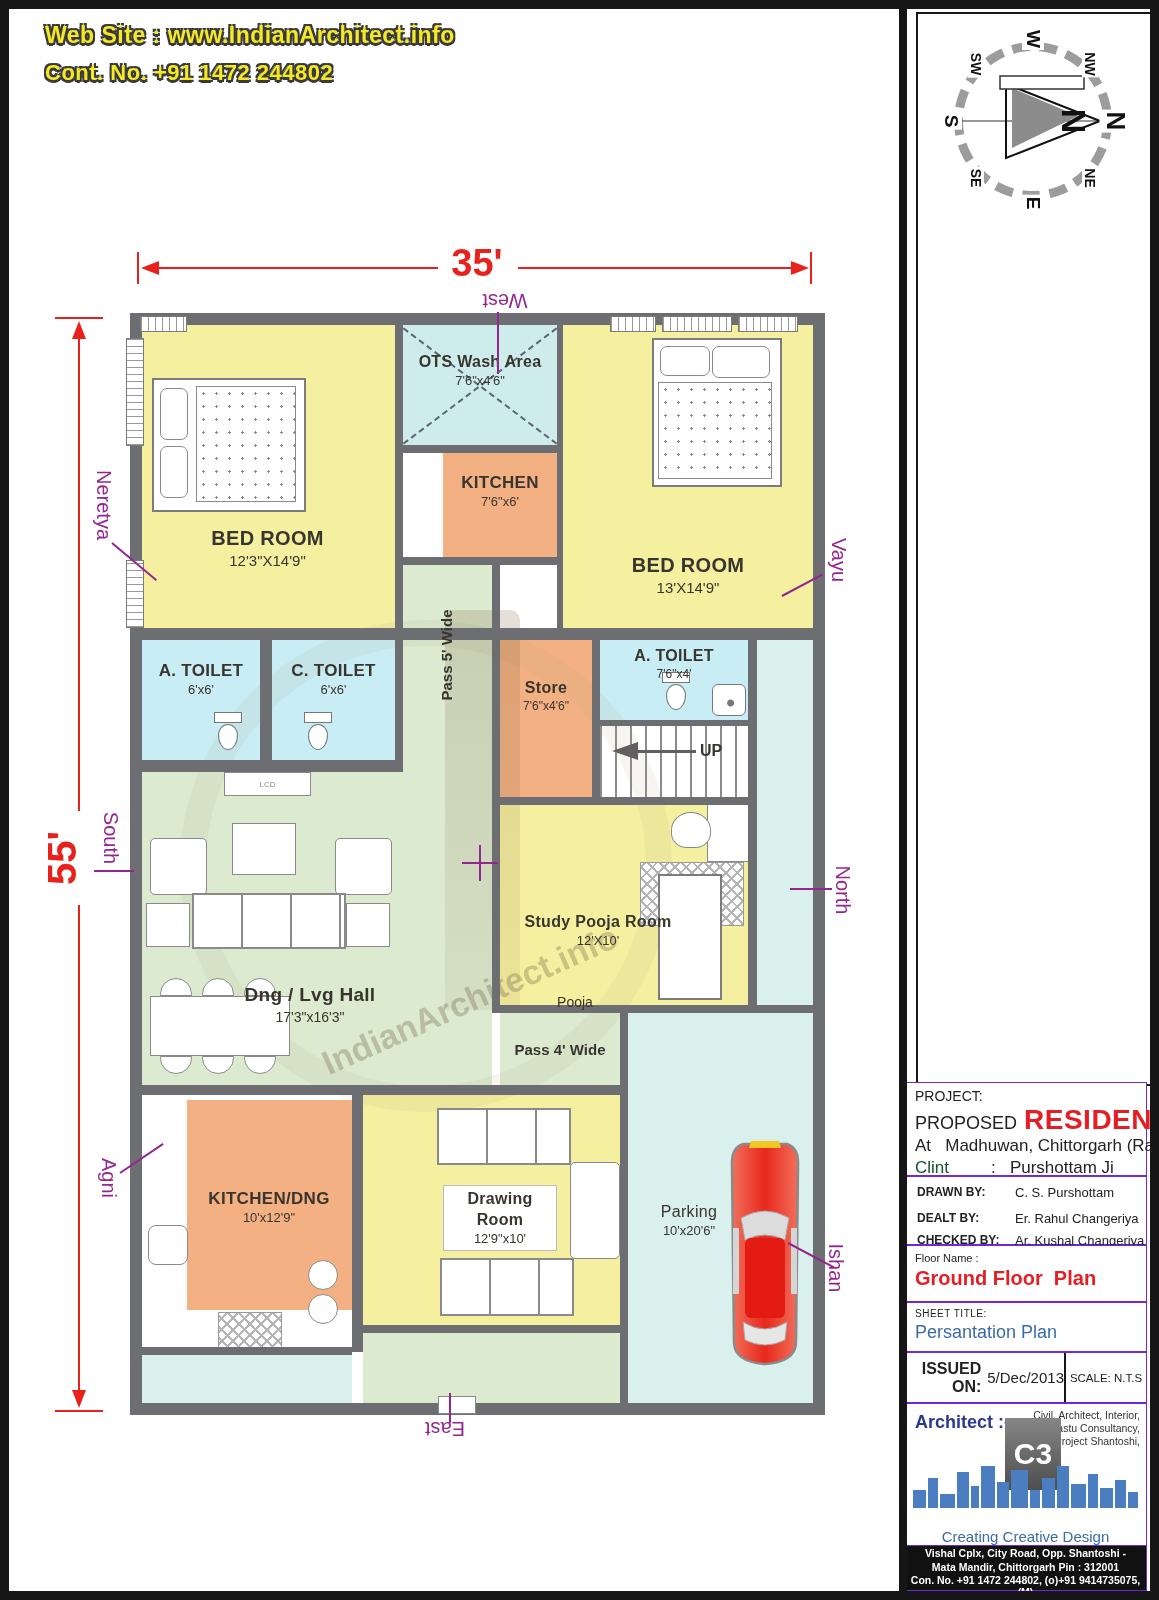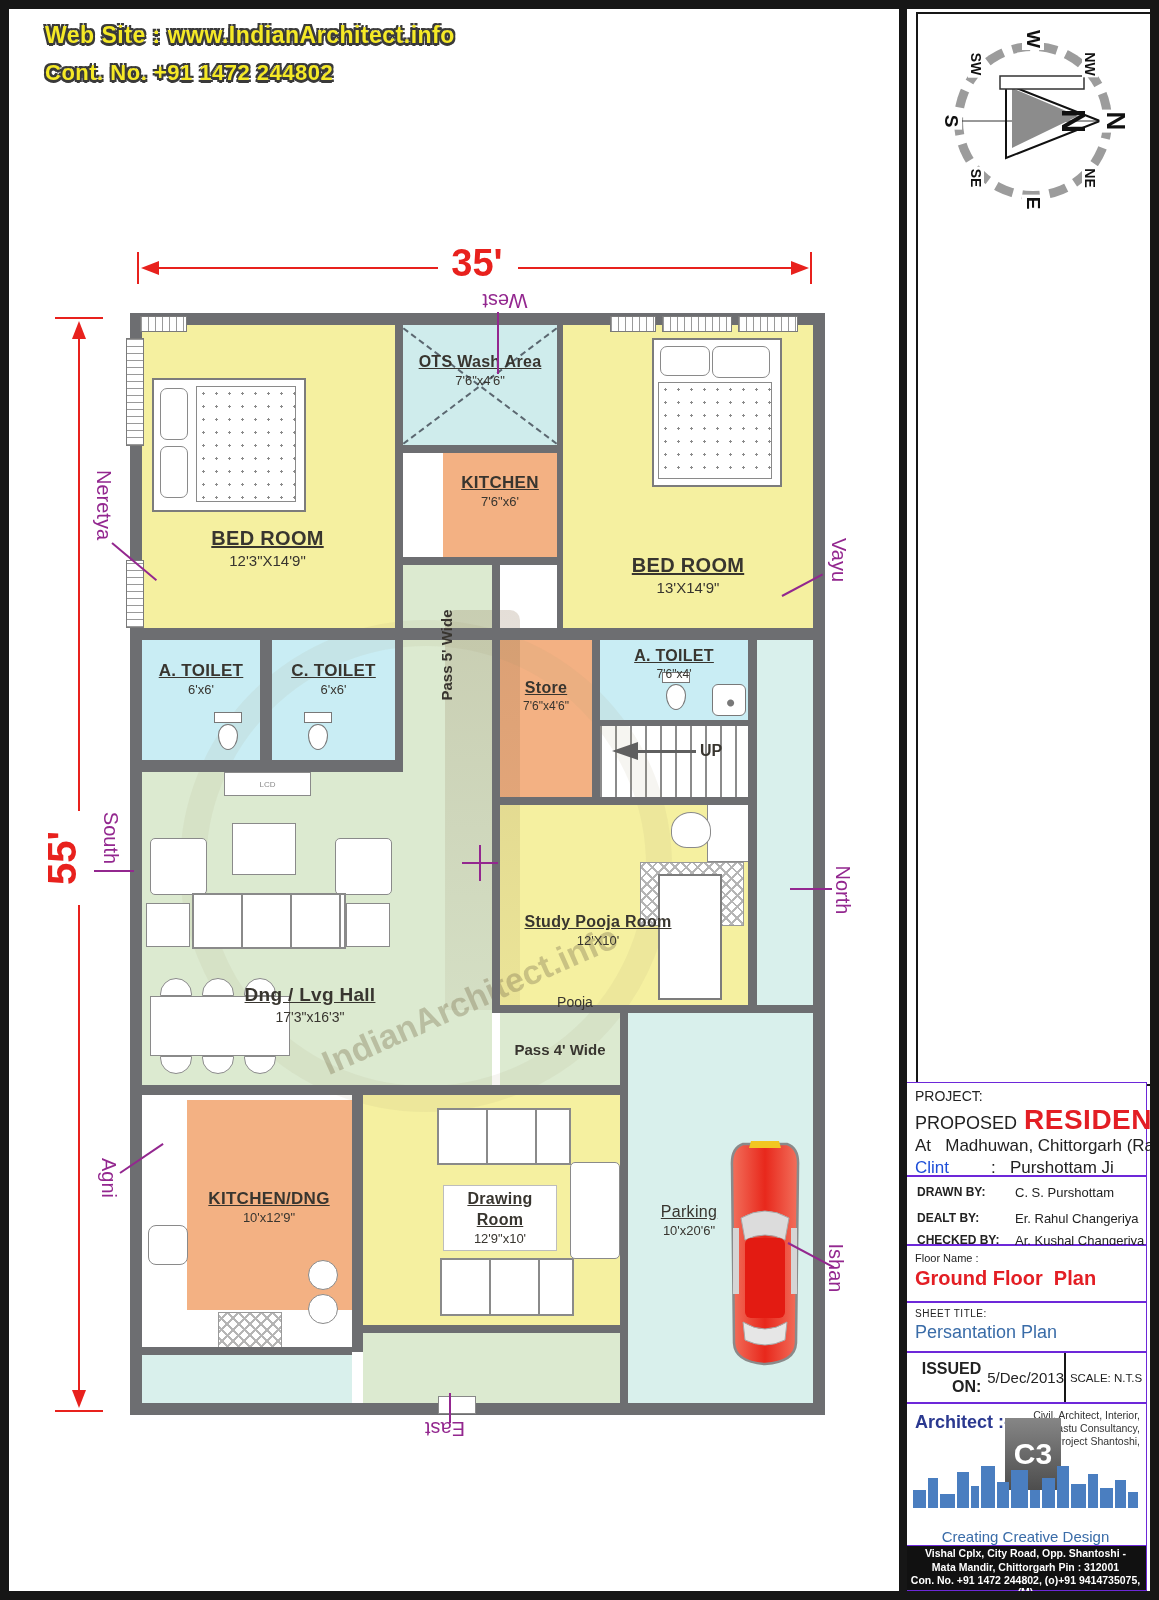--- a/index.html
+++ b/index.html
@@ -8,21 +8,21 @@
   .frame{position:absolute;inset:0;border:9px solid #161616;z-index:30;pointer-events:none;}
   .divider{position:absolute;left:899px;top:0;width:8px;height:1600px;background:#161616;z-index:29;}
   .fill{position:absolute;z-index:1;}
   .gr{background-image:linear-gradient(rgba(0,0,0,.045) 1px,transparent 1px),
        linear-gradient(90deg,rgba(0,0,0,.045) 1px,transparent 1px);background-size:42px 42px;}
   .wall{position:absolute;background:#6d6e71;z-index:5;}
   .plan-frame{position:absolute;left:130px;top:313px;width:695px;height:1102px;
       border:12px solid #6d6e71;box-sizing:border-box;z-index:5;pointer-events:none;}
 
   .lbl{position:absolute;text-align:center;color:#38352f;line-height:1.3;z-index:7;}
-  .rn{display:block;font-weight:600;letter-spacing:.3px;text-decoration:underline;}
+  .rn{display:block;font-weight:600;letter-spacing:.3px;}
   .rs{display:block;}
 
   .vlabel{position:absolute;color:#93278f;font-size:20px;font-weight:500;z-index:9;white-space:nowrap;}
   .vline{position:absolute;background:#93278f;z-index:9;}
 
   .dim{position:absolute;color:#e8211d;font-weight:bold;z-index:9;}
   .dline{position:absolute;background:#e8211d;z-index:9;}
   .arr{position:absolute;width:0;height:0;z-index:9;}
 
   .winH{position:absolute;background:#fff;border:1px solid #7a7a7a;z-index:6;
@@ -325,21 +325,21 @@
   </div>
 
   <div class="tbox" style="top:1082px;height:94px;padding:5px 0 0 0;">
     <div class="tb-label" style="margin-left:10px;font-size:14px;">PROJECT:</div>
     <div class="rowline" style="margin-top:0;">
       <span style="font-size:18px;color:#222;">PROPOSED</span>
       <span style="font-size:28px;color:#e31e24;font-weight:bold;margin-left:7px;letter-spacing:.5px;">RESIDENTIAL</span>
     </div>
     <div style="margin-left:10px;font-size:17px;color:#222;white-space:pre;">At   Madhuwan, Chittorgarh (Raj.)</div>
     <div class="rowline" style="margin-top:2px;">
-      <span style="font-size:17px;color:#1d4ed8;">Clint</span>
+      <span style="font-size:17px;color:#14532d;">Clint</span>
       <span style="font-size:17px;color:#222;white-space:pre;margin-left:42px;">:   Purshottam Ji</span>
     </div>
   </div>
 
   <div class="tbox" style="top:1176px;height:69px;padding-top:6px;">
     <div style="display:flex;margin:2px 0 11px 12px;">
       <span style="width:98px;font-size:12px;font-weight:bold;color:#222;">DRAWN BY:</span>
       <span style="font-size:13px;color:#222;">C. S. Purshottam</span>
     </div>
     <div style="display:flex;margin:7px 0 0 12px;">

